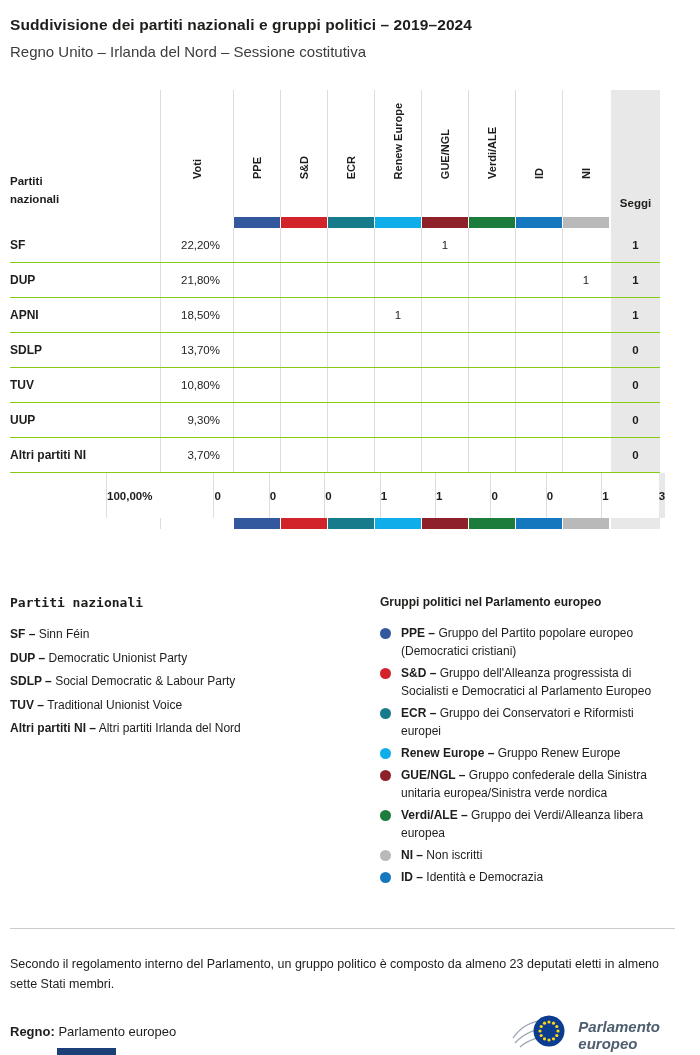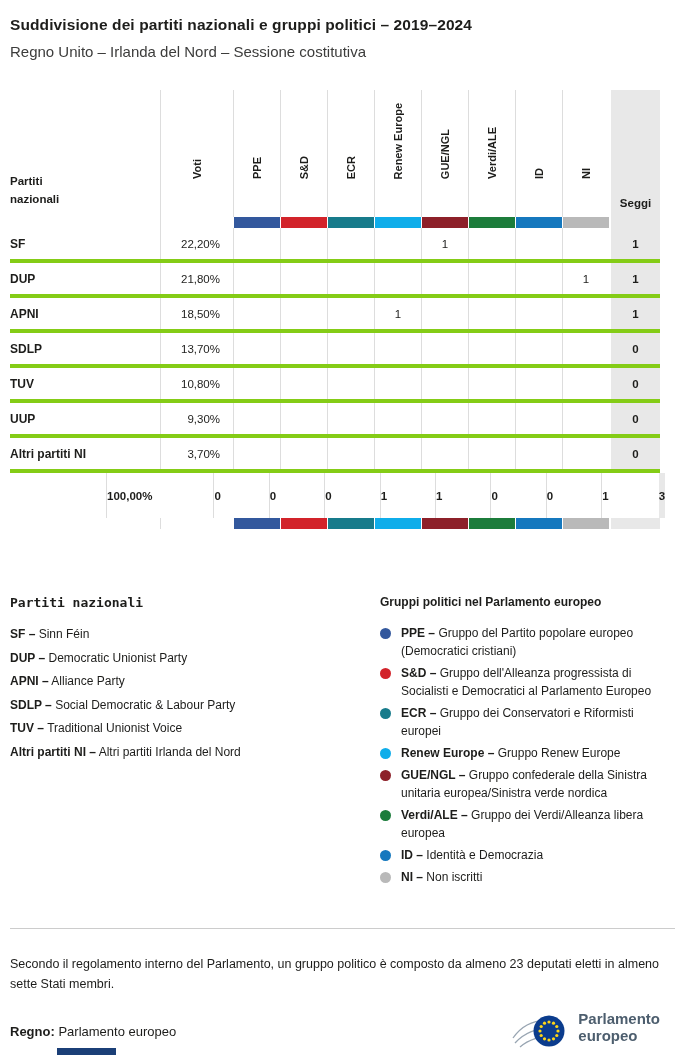--- a/index.html
+++ b/index.html
@@ -27,21 +27,21 @@
   .thead { height:127px; }
   .vlabel { position:absolute; bottom:38px; left:0; right:0; display:flex; justify-content:center; }
   .vlabel span { writing-mode:vertical-rl; transform:rotate(180deg); font-size:11px; font-weight:bold; white-space:nowrap; }
   .corner { position:absolute; bottom:8px; left:0; width:72px; font-size:11.5px; font-weight:bold; line-height:1.55; }
   .seggi-label { position:absolute; bottom:8px; left:0; right:0; text-align:center; font-size:11.5px; font-weight:bold; }
 
   .barrow { height:11px; }
   .barrow .col-g { border-left:1px solid #ffffff; }
   .bar { position:absolute; top:0; left:0; right:0; bottom:0; }
 
-  .drow { height:35px; border-bottom:4px solid #84cc16; }
+  .drow { height:35px; border-bottom:1px solid #84cc16; }
   .drow .c, .totrow .c { display:flex; align-items:center; justify-content:center; font-size:11.5px; }
   .party-name { justify-content:flex-start !important; font-weight:bold; font-size:12px !important; }
   .voti { justify-content:flex-end !important; padding-right:13px; }
   .seggi-val { font-weight:bold; }
   .totrow { height:45px; }
   .totrow .c { font-weight:bold;margin-left:48px; }
 
   
   .legend { display:flex; margin-top:66px; width:650px; }
   .legend-left { width:370px; }
@@ -53,21 +53,21 @@
   .lg-item { display:flex; font-size:12px; line-height:18px; margin-bottom:4px; }
   .dot { width:11px; height:11px; border-radius:50%; margin:3.5px 10px 0 0; flex:0 0 11px; }
   .lg-text b { font-weight:bold; }
 
   
   .footnote-rule { border:none; border-top:1px solid #cccccc; margin-top:38px; }
   .footnote { font-size:12.5px; line-height:1.6; margin-top:25px; width:650px; }
   .source-row { display:flex; justify-content:space-between; align-items:center; margin-top:16px; width:650px; }
   .source { font-size:13px; }
   .source b { font-weight:bold; }
-  .ep-logo { display:flex; align-items:flex-start; gap:9px; }
+  .ep-logo { display:flex; align-items:flex-end; gap:9px;font-style:italic; }
   .ep-logo-text { font-size:15px; font-weight:bold; color:#4d5e6e; line-height:1.15; }
 
   .bottom-strip { position:absolute; left:57px; bottom:0; width:59px; height:7px; background:#1b3f77; }
 </style>
 </head>
 <body>
 
 <div class="page">
 
   <h1 class="title">Suddivisione dei partiti nazionali e gruppi politici – 2019–2024</h1>
@@ -290,21 +290,20 @@
         <div class="c col-seggi"></div>
       </div>
     </div>
 
   <div class="legend">
     <div class="legend-left">
       <h3>Partiti nazionali</h3>
       <div id="legend-parties-items">
           <div class="lp-item"><b>SF –</b> <span>Sinn Féin</span></div>
           <div class="lp-item"><b>DUP –</b> <span>Democratic Unionist Party</span></div>
-          <div class="lp-item"><b>APNI –</b> <span>Alliance Party</span></div>
           <div class="lp-item"><b>SDLP –</b> <span>Social Democratic &amp; Labour Party</span></div>
           <div class="lp-item"><b>TUV –</b> <span>Traditional Unionist Voice</span></div>
           <div class="lp-item"><b>Altri partiti NI –</b> <span>Altri partiti Irlanda del Nord</span></div>
         </div>
     </div>
     <div class="legend-right">
       <h3>Gruppi politici nel Parlamento europeo</h3>
       <div id="legend-groups-items">
           <div class="lg-item">
             <span class="dot" style="background: rgb(51, 88, 157);"></span>
@@ -324,26 +323,26 @@
           </div>
           <div class="lg-item">
             <span class="dot" style="background: rgb(141, 32, 41);"></span>
             <span class="lg-text"><b>GUE/NGL –</b> <span>Gruppo confederale della Sinistra unitaria europea/Sinistra verde nordica</span></span>
           </div>
           <div class="lg-item">
             <span class="dot" style="background: rgb(28, 124, 59);"></span>
             <span class="lg-text"><b>Verdi/ALE –</b> <span>Gruppo dei Verdi/Alleanza libera europea</span></span>
           </div>
           <div class="lg-item">
+            <span class="dot" style="background: rgb(185, 185, 185);"></span>
+            <span class="lg-text"><b>NI –</b> <span>Non iscritti</span></span>
+          </div>
+          <div class="lg-item">
             <span class="dot" style="background: rgb(21, 120, 190);"></span>
             <span class="lg-text"><b>ID –</b> <span>Identità e Democrazia</span></span>
-          </div>
-          <div class="lg-item">
-            <span class="dot" style="background: rgb(185, 185, 185);"></span>
-            <span class="lg-text"><b>NI –</b> <span>Non iscritti</span></span>
           </div>
         </div>
     </div>
   </div>
 
   <hr class="footnote-rule">
   <p class="footnote">Secondo il regolamento interno del Parlamento, un gruppo politico è composto da almeno 23 deputati eletti in almeno sette Stati membri.</p>
 
   <div class="source-row">
     <div class="source">

